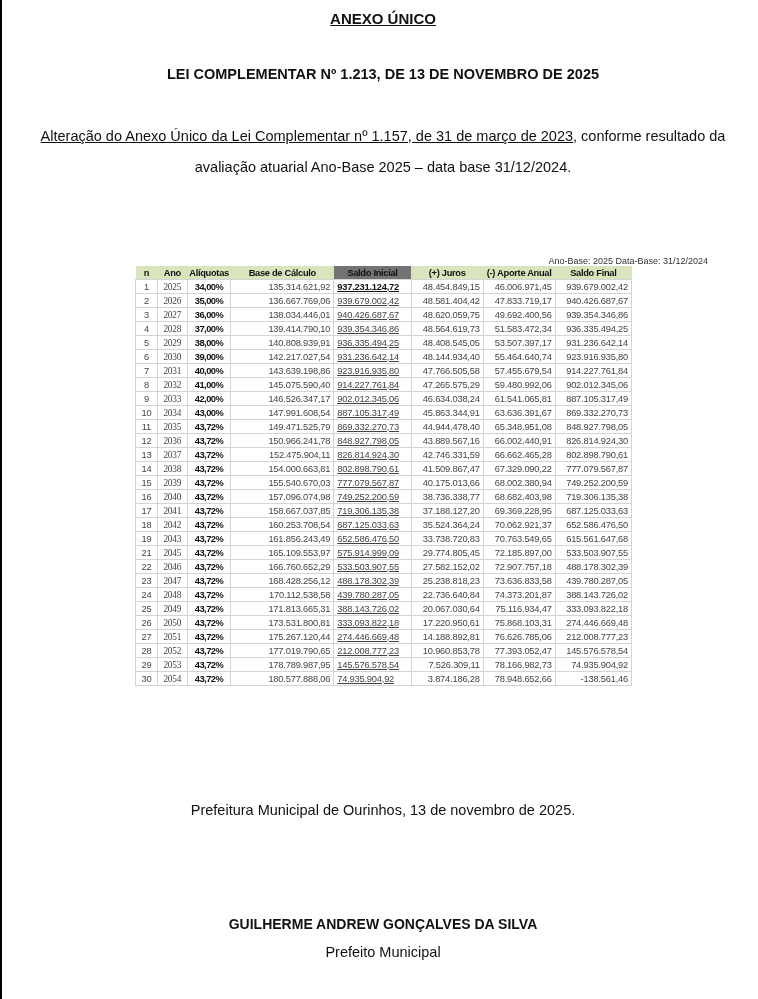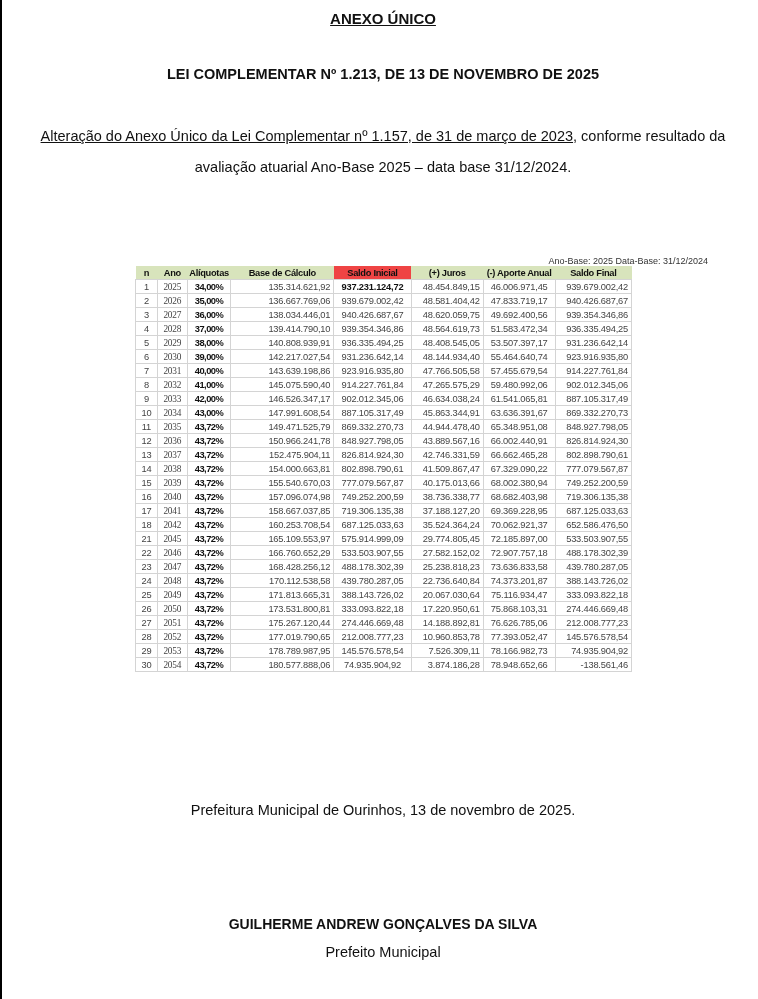--- a/index.html
+++ b/index.html
@@ -15,23 +15,23 @@
   .intro .u { text-decoration: underline; }
   .table-wrap { position: absolute; left: 135px; top: 256px; width: 577px; }
   .table-caption { text-align: right; font-size: 9px; color: #333; padding-right: 4px; height: 10px; line-height: 10px; }
   table { border-collapse: collapse; width: 497px; font-size: 9.3px; font-family: "Liberation Sans Narrow", "Liberation Sans", sans-serif; }
   th { background: #d8e4bc; font-weight: bold; height: 13px; padding: 0 2px; text-align: center; color: #111; letter-spacing: -0.3px; }
   td { height: 13px; padding: 0 3px; border: 1px solid #d4d4d4; color: #444; white-space: nowrap; letter-spacing: -0.2px; }
   td.c-n { text-align: center; width: 18px; }
   td.c-ano { text-align: center; width: 26px; font-family: Liberation Serif, serif; }
   td.c-aliq { text-align: center; font-weight: bold; color: #111; width: 36px; letter-spacing: -0.5px; }
   td.c-base { text-align: right; width: 70px; padding-left: 32px; }
-  td.c-saldo { text-align: center; width: 76px; }
+  td.c-saldo { text-align: left; width: 76px; text-decoration: underline; }
   td.c-juros { text-align: right; width: 70px; }
-  td.c-aporte { text-align: center; width: 70px; }
+  td.c-aporte { text-align: right; width: 70px; }
   td.c-final { text-align: right; width: 74px; }
   td.bold { font-weight: bold; color: #111; }
   .place-date { position: absolute; top: 802px; left: 0; width: 766px; text-align: center; font-size: 14.5px; }
   .signer { position: absolute; top: 916px; left: 0; width: 766px; text-align: center; font-weight: bold; font-size: 14px; }
   .signer-role { position: absolute; top: 944px; left: 0; width: 766px; text-align: center; font-size: 14.5px; }
 </style>
 </head>
 <body>
 
 <div class="left-rule"></div>
@@ -43,21 +43,21 @@
 
 <div class="table-wrap">
   <div class="table-caption">Ano-Base: 2025 Data-Base: 31/12/2024</div>
   <table>
     <thead>
       <tr id="head-row">
           <th style="background: rgb(216, 228, 188);">n</th>
           <th style="background: rgb(216, 228, 188);">Ano</th>
           <th style="background: rgb(216, 228, 188);">Alíquotas</th>
           <th style="background: rgb(216, 228, 188);">Base de Cálculo</th>
-          <th style="background: #ef4444;">Saldo Inicial</th>
+          <th style="background: #737373;">Saldo Inicial</th>
           <th style="background: rgb(216, 228, 188);">(+) Juros</th>
           <th style="background: rgb(216, 228, 188); text-align: center;">(-) Aporte Anual</th>
           <th style="background: rgb(216, 228, 188);">Saldo Final</th>
         </tr>
     </thead>
     <tbody id="table-body">
         <tr>
           <td class="c-n">1</td>
           <td class="c-ano">2025</td>
           <td class="c-aliq">34,00%</td>
@@ -231,20 +231,30 @@
           <td class="c-n">18</td>
           <td class="c-ano">2042</td>
           <td class="c-aliq">43,72%</td>
           <td class="c-base">160.253.708,54</td>
           <td class="c-saldo">687.125.033,63</td>
           <td class="c-juros">35.524.364,24</td>
           <td class="c-aporte">70.062.921,37</td>
           <td class="c-final">652.586.476,50</td>
         </tr>
         <tr>
+          <td class="c-n">19</td>
+          <td class="c-ano">2043</td>
+          <td class="c-aliq">43,72%</td>
+          <td class="c-base">161.856.243,49</td>
+          <td class="c-saldo">652.586.476,50</td>
+          <td class="c-juros">33.738.720,83</td>
+          <td class="c-aporte">70.763.549,65</td>
+          <td class="c-final">615.561.647,68</td>
+        </tr>
+        <tr>
           <td class="c-n">21</td>
           <td class="c-ano">2045</td>
           <td class="c-aliq">43,72%</td>
           <td class="c-base">165.109.553,97</td>
           <td class="c-saldo">575.914.999,09</td>
           <td class="c-juros">29.774.805,45</td>
           <td class="c-aporte">72.185.897,00</td>
           <td class="c-final">533.503.907,55</td>
         </tr>
         <tr>

